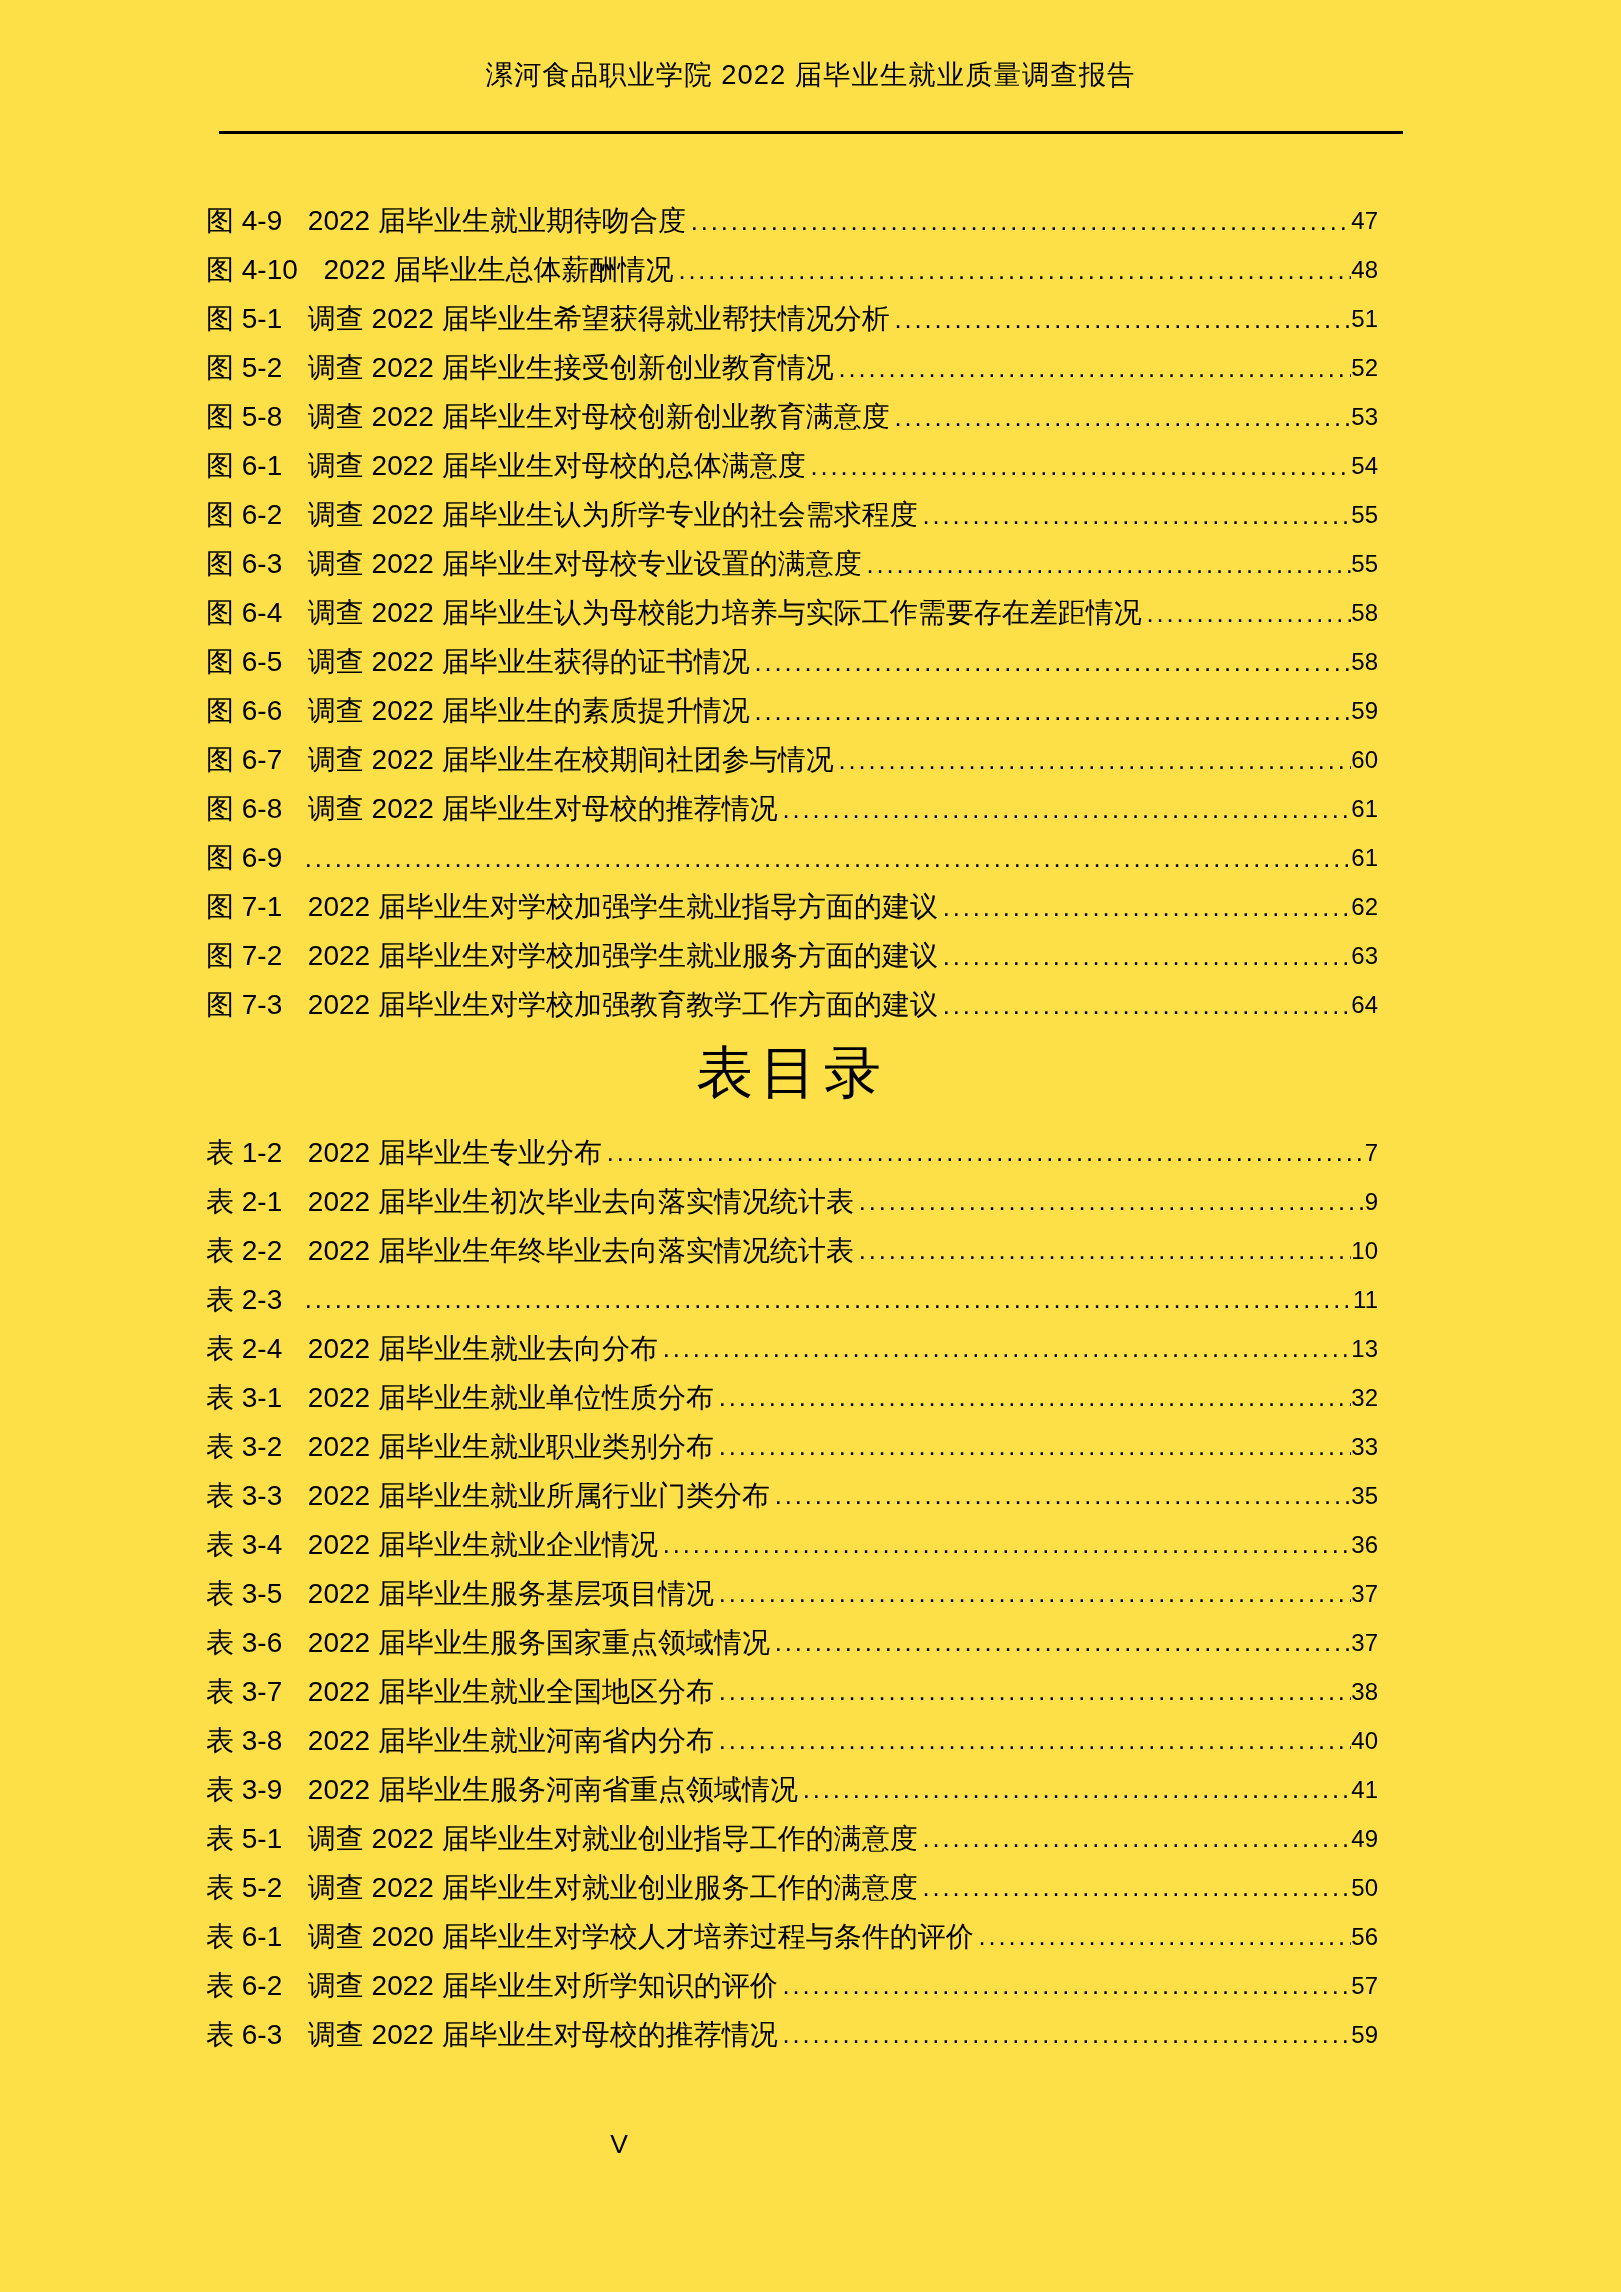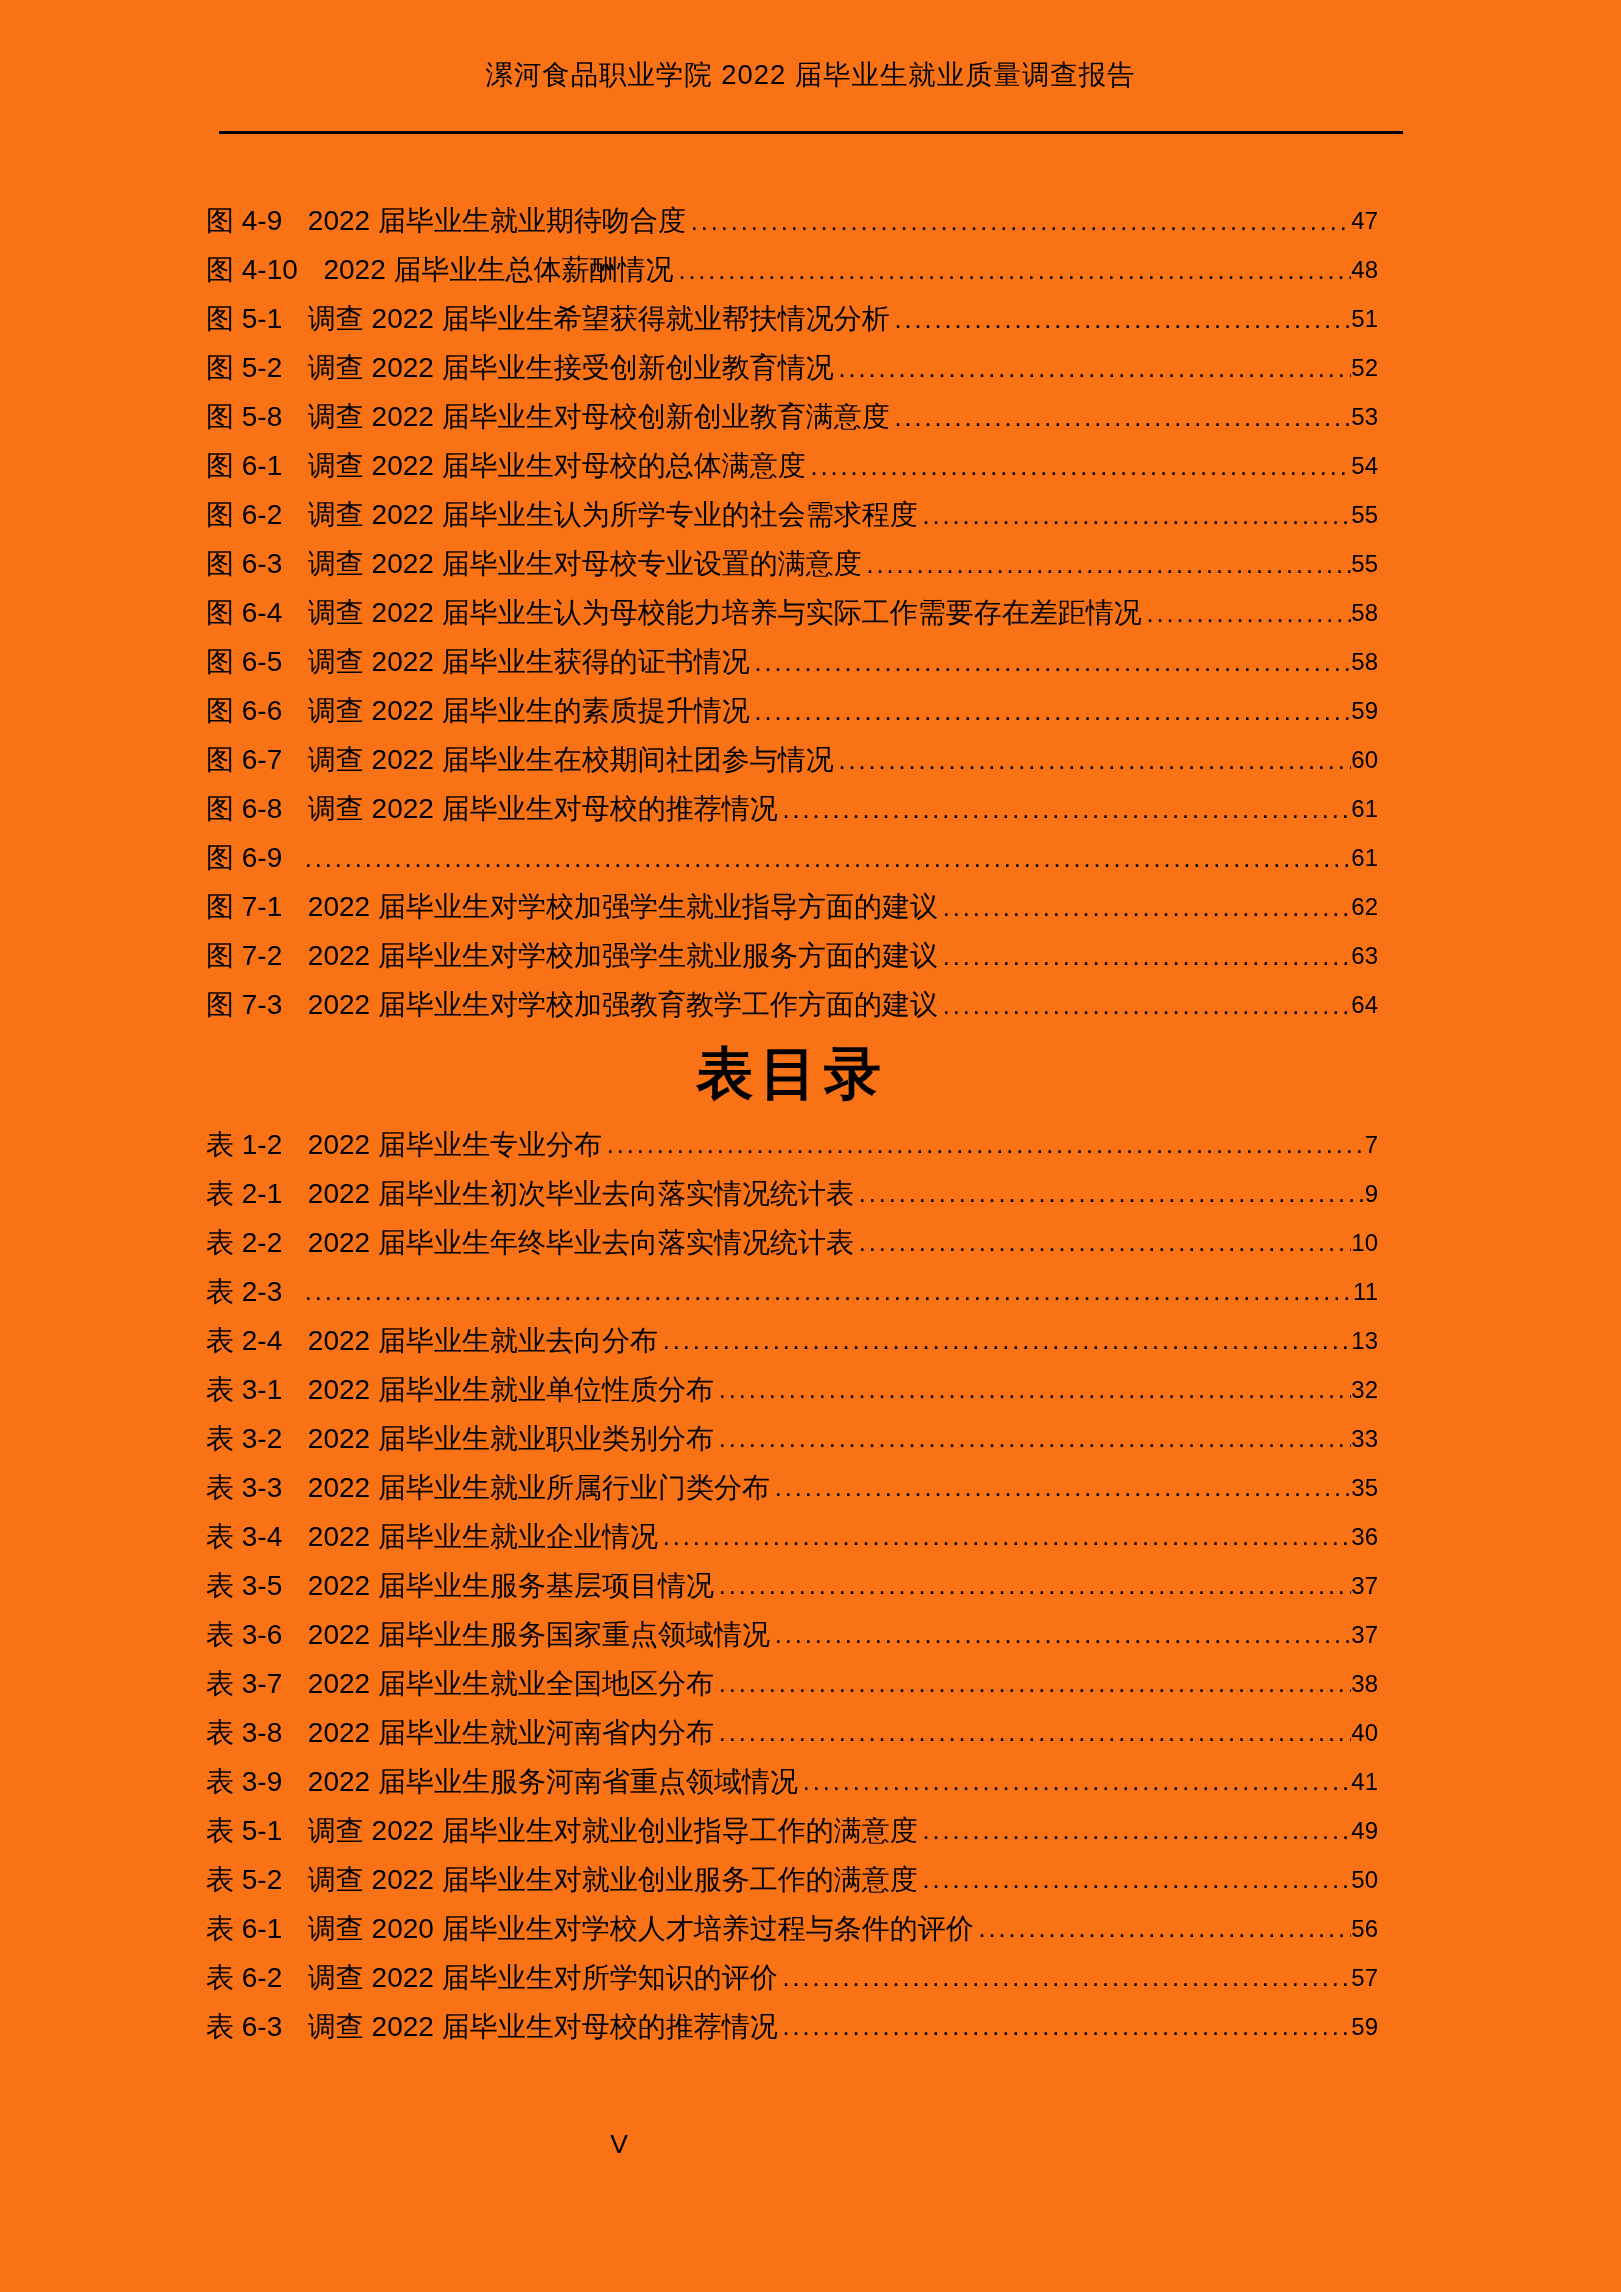--- a/index.html
+++ b/index.html
@@ -1,20 +1,20 @@
 <!DOCTYPE html>
 <html><head>
 <meta charset="utf-8">
 <style>
   html, body { margin: 0; padding: 0; background: #e8e8e8; }
   .page {
     position: relative;
     width: 1621px;
     height: 2293px;
-    background: #f97316;
+    background: #fde047;
     overflow: hidden;
     font-family: "Liberation Sans", serif;
     color: #000000;
   }
   .doc-header {
     position: absolute;
     top: 55px;
     left: 0;
     right: 0;
     text-align: center;
@@ -55,26 +55,26 @@
     padding-right: 6.9px;
   }
   .toc-leader::after {
     content: "..........................................................................................................................................................................................................";
     font-size: 25.5px;
     letter-spacing: 2.9px;
   }
   .toc-page { flex: 0 0 auto; font-size: 24px; }
   .tables-heading {
     margin-top: 7.8px;
-    margin-bottom: 12px;
+    margin-bottom: 20px;
     height: 71px;
     line-height: 71px;
     text-align: center;
     font-size: 57px;
-    font-weight: 700;
+    font-weight: 400;
     letter-spacing: 6.9px;
     font-family: "DejaVu Serif", serif;
   }
   .doc-footer {
     position: absolute;
     top: 2125px;
     left: 619px;
     transform: translateX(-50%);
     font-size: 26.5px;
     line-height: 39px;

